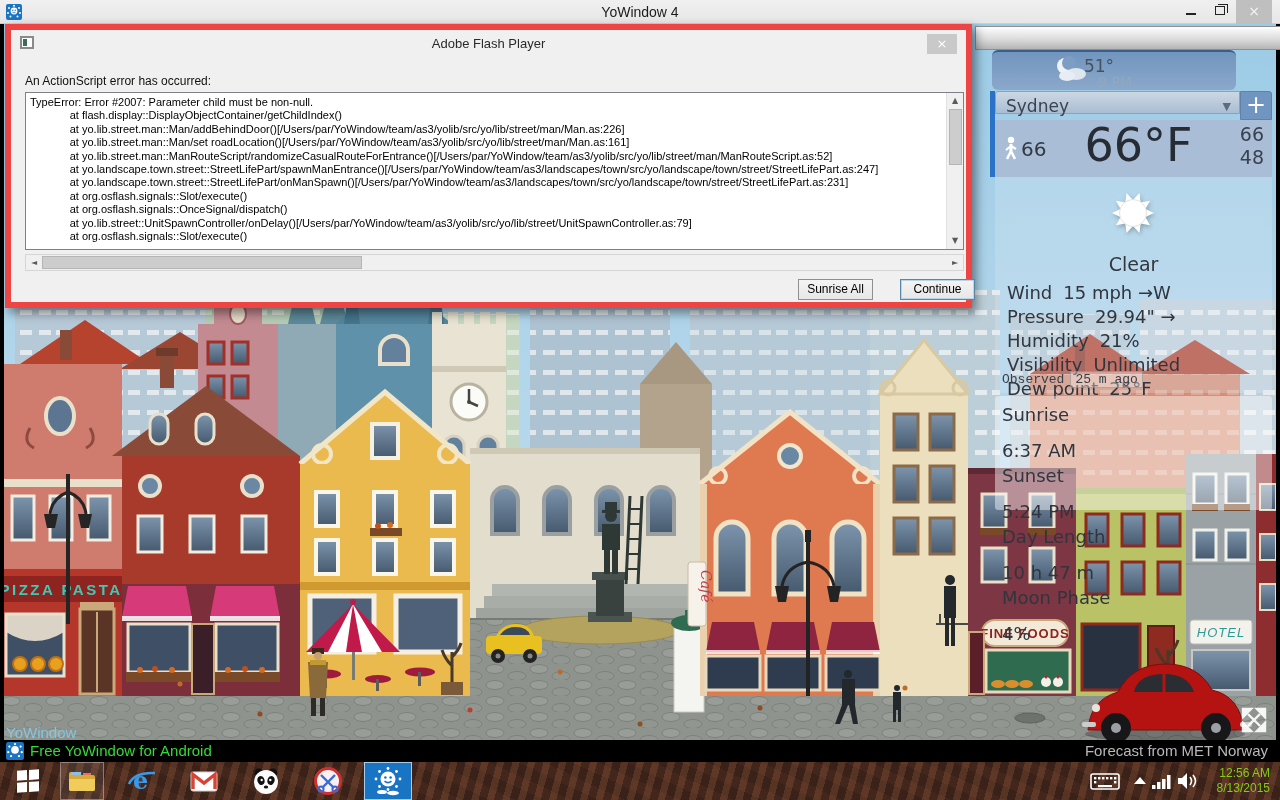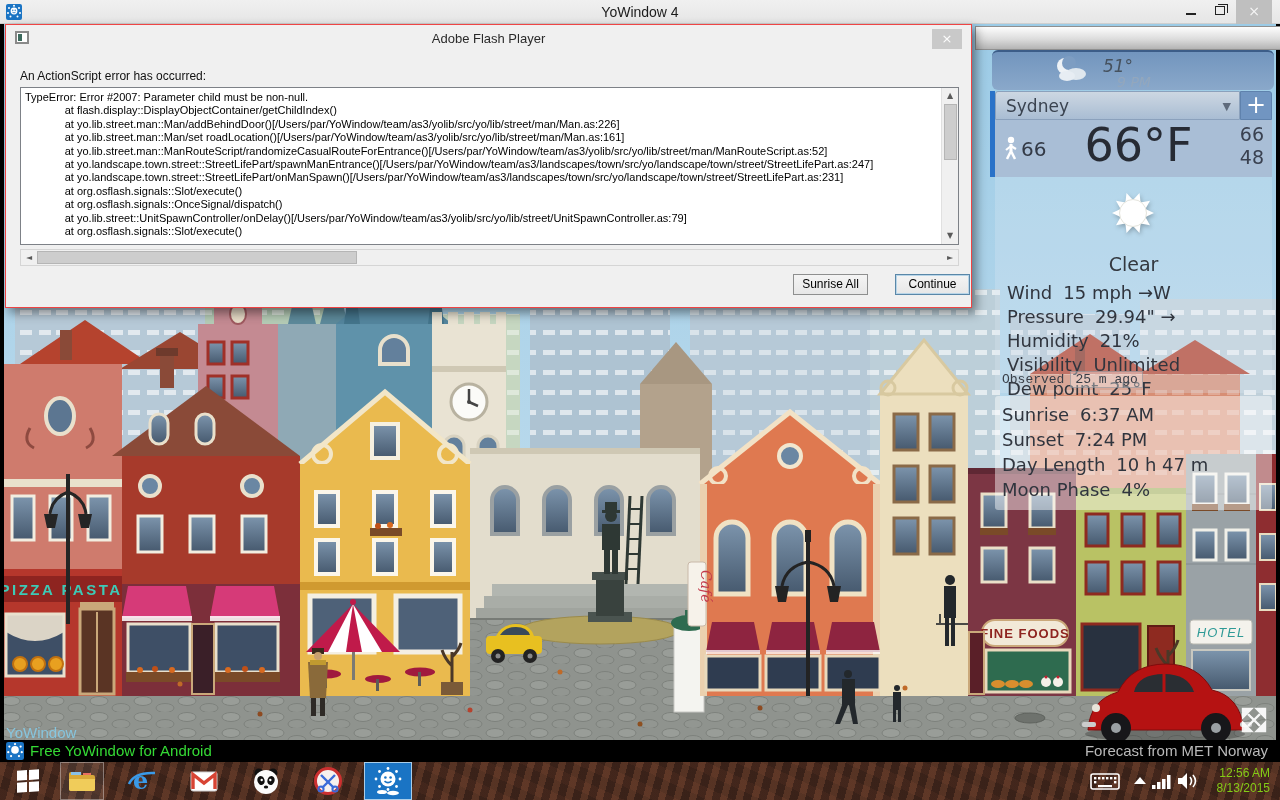--- a/index.html
+++ b/index.html
@@ -22,21 +22,21 @@
   .maxbox2{ position:absolute; left:12px; top:4px; width:10px; height:9px; border:1px solid #222; border-bottom:none; border-left:none; }
 
   
   #scene { position:absolute; left:0; top:24px; width:1280px; height:716px; z-index:1; }
   .edgeL { position:absolute; left:0; top:24px; width:4px; height:716px; background:#000; z-index:5; }
   .edgeR { position:absolute; right:0; top:24px; width:4px; height:716px; background:#000; z-index:5; }
   .watermark { position:absolute; left:6px; top:724px; z-index:6; font-size:15px; color:#86cbe7; opacity:.9; }
 
   
   .dialog { position:absolute; left:5px; top:24px; width:967px; height:284px; background:#f0f0f0;
-            border:1px solid #ef4444; box-shadow:4px 5px 10px rgba(0,0,0,.45); z-index:50; }
+            border:6px solid #ef4444; box-shadow:4px 5px 10px rgba(0,0,0,.45); z-index:50; }
   .dlg-title { position:absolute; left:0; top:0; right:0; height:26px; }
   .dlg-title .txt { position:absolute; left:0; right:0; top:6px; text-align:center; font-size:13px; color:#2a2a2a; }
   .dlg-ico { position:absolute; left:9px; top:6px; width:14px; height:13px; border:2px solid #8a8a8a; background:#fff; }
   .dlg-ico i { position:absolute; left:1px; top:1px; width:4px; height:7px; background:#3d6b5e; display:block; }
   .dlg-close { position:absolute; right:9px; top:4px; width:30px; height:20px; background:#c9c9c9;
                color:#fdfdfd; text-align:center; line-height:19px; font-size:13px; font-family:"DejaVu Sans",sans-serif; }
   .dlg-msg { position:absolute; left:14px; top:44px; font-size:12px; color:#111; }
   .dlg-textarea { position:absolute; left:14px; top:62px; width:939px; height:158px; background:#fff;
                   border:1px solid #7d8187; }
   .dlg-pre { position:absolute; left:4px; top:3px; right:20px; bottom:2px; overflow:hidden;
@@ -53,47 +53,47 @@
   .dlg-btn { position:absolute; top:249px; width:75px; height:21px; background:linear-gradient(#f4f4f4,#e7e7e7);
              border:1px solid #8e8f8f; font-size:12px; color:#000; text-align:center; line-height:19px; }
   .dlg-btn.dismiss { left:787px; }
   .dlg-btn.continue { left:874px; border-color:#5a87a8; box-shadow:0 0 0 1px #b8d5e8 inset;margin-left:15px; }
 
   
   .slider-strip { position:absolute; left:975px; top:26px; width:305px; height:24px;
                   background:linear-gradient(#fdfdfd,#dcdcdc 55%,#b4b4b4); border:1px solid #8f8f8f; border-right:none; z-index:10; }
   .sidebar { position:absolute; left:990px; top:24px; width:286px; height:716px; z-index:12;
              font-family:"DejaVu Sans",sans-serif; color:#2e333e; }
-  .timepanel { position:absolute; left:2px; top:26px; width:282px; height:40px; border-radius:6px;
-               background:linear-gradient(#7295be,#8aa8ca); border-top:2px solid #3c5d88;font-style:italic; }
+  .timepanel { position:absolute; left:2px; top:26px; width:244px; height:40px; border-radius:6px;
+               background:linear-gradient(#7295be,#8aa8ca); border-top:2px solid #3c5d88; }
   .timepanel .bigtime { position:absolute; left:0; right:30px; top:4px; text-align:center; font-size:17px; color:#46525f; }
   .timepanel .subtime { position:absolute; left:0; right:30px; top:22px; text-align:center; font-size:14px; color:#93a7bd;padding-left:32px; }
   .moonico { position:absolute; left:58px; top:4px; }
   .blue-edge { position:absolute; left:0px; top:67px; width:5px; height:86px; background:#2a72c8; }
-  .locrow { position:absolute; left:5px; top:67px; width:245px; height:29px;
+  .locrow { position:absolute; left:5px; top:67px; width:245px; height:23px;
             background:linear-gradient(#cdd7e2,#a9bdd3); border:1px solid #8ba1bc; border-radius:3px 0 0 0; }
   .locrow .locname { position:absolute; left:10px; top:4px; font-size:17px; color:#3a4350; }
   .locrow .ddarrow { position:absolute; right:8px; top:8px; font-size:11px; color:#5f6b7c; }
   .addtile { position:absolute; left:250px; top:67px; width:32px; height:29px; background:#7195c1;
              border:1px solid #5f82ad; border-radius:0 3px 0 0; color:#fff; font-size:24px; line-height:26px; text-align:center; }
   .temprow { position:absolute; left:5px; top:96px; width:277px; height:57px; background:#a9bed6; }
   .feels { position:absolute; left:8px; top:16px; display:flex; align-items:center; gap:2px; }
   .feels span { font-size:20px; color:#333a46; }
   .bigtemp { position:absolute; left:58px; right:48px; top:-2px; text-align:center; font-size:46px; color:#272b34; }
   .hilo { position:absolute; right:8px; top:3px; text-align:right; font-size:19px; line-height:23px; color:#3a4150; }
   .condpanel { position:absolute; left:5px; top:153px; width:277px; height:216px; background:rgba(222,234,244,.28); }
   .sunico { position:absolute; left:106px; top:4px; filter:drop-shadow(1px 2px 2px rgba(0,0,0,.25)); }
   .condtext { position:absolute; left:0; right:0; top:76px; text-align:center; font-size:19px; color:#33383f; }
   .wdetails { position:absolute; left:12px; top:104px; }
   .wrow { display:flex; gap:11px; font-size:18px; line-height:24px; color:#30353e; white-space:nowrap; }
   .obsrow { position:absolute; left:12px; top:347px; display:flex; gap:6px; align-items:center; font-size:13px; color:#3a3f48;font-family:Liberation Mono, monospace; }
   .obsval { padding:0 4px; background:rgba(255,255,255,.35); border:1px solid rgba(110,120,130,.45); }
   .astropanel { position:absolute; left:5px; top:372px; width:277px; height:114px;
                 background:rgba(255,255,255,.45); border-radius:3px; padding:6px 0 0 7px; }
-  .astropanel .wrow { font-size:18px; line-height:25px; }
+  .astropanel .wrow { font-size:18px; line-height:25px;flex-direction:column; }
   .fullscreen { position:absolute; left:250px; top:682px; width:28px; height:28px; opacity:.92; }
 
   
   .banner { position:absolute; left:0; top:740px; width:1280px; height:22px; background:#000; z-index:20; }
   .banner .promo { position:absolute; left:30px; top:2px; font-size:15px; color:#35da35; }
   .banner .mini-yo { position:absolute; left:6px; top:2px; width:18px; height:18px; }
   .banner .attrib { position:absolute; right:12px; top:2px; font-size:15px; color:#b9b9b9; }
 
   
   .taskbar { position:absolute; left:0; top:762px; width:1280px; height:38px; z-index:30;
@@ -592,21 +592,21 @@
       <span class="obsval">25 m ago</span>
     </div>
 
     <div class="astropanel">
       <div class="wrow">
           <span>Sunrise</span>
           <span>6:37 AM</span>
         </div>
       <div class="wrow">
           <span>Sunset</span>
-          <span>7:24 PM</span>
+          <span>5:24 PM</span>
         </div>
       <div class="wrow">
           <span>Day Length</span>
           <span>10 h 47 m</span>
         </div>
       <div class="wrow">
           <span>Moon Phase</span>
           <span>4%</span>
         </div>
     </div>

